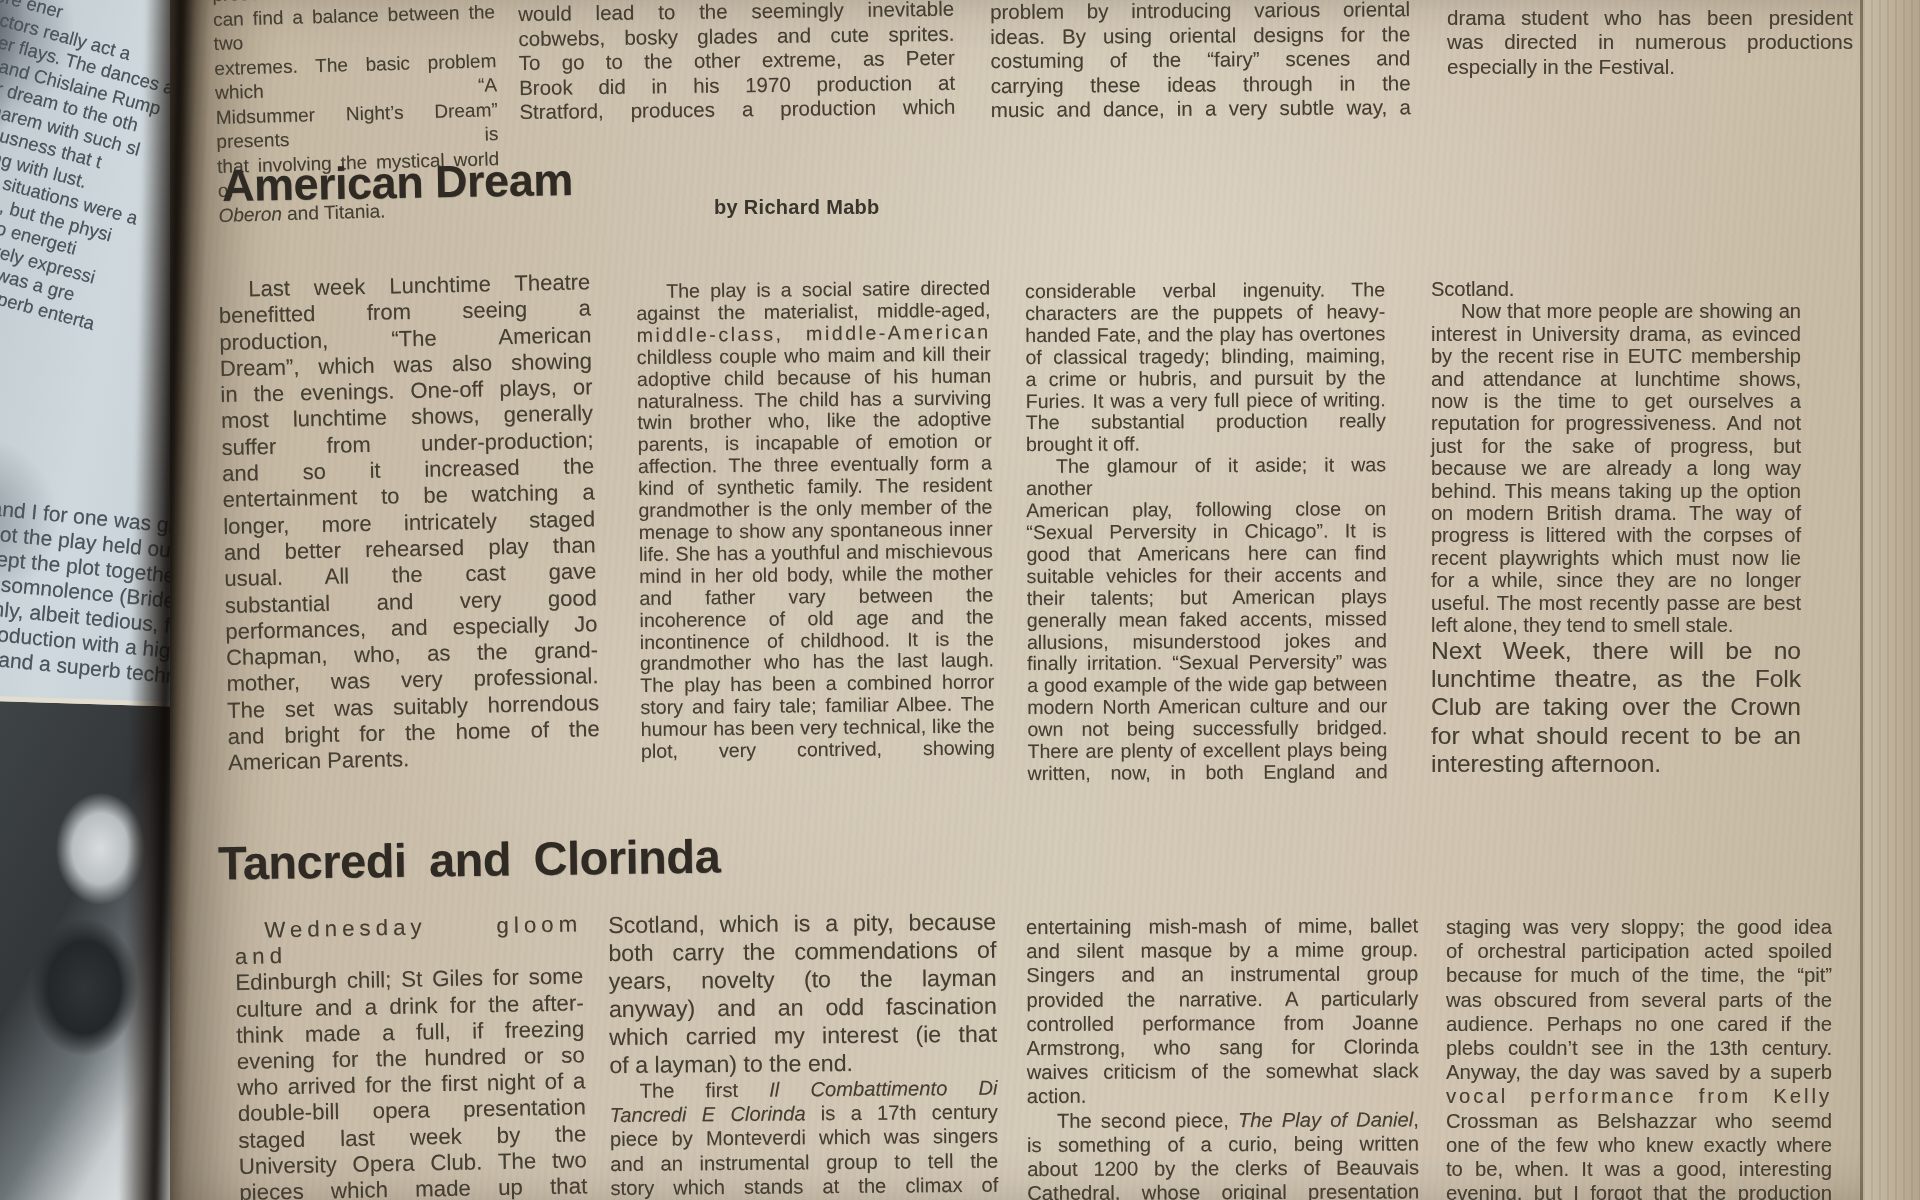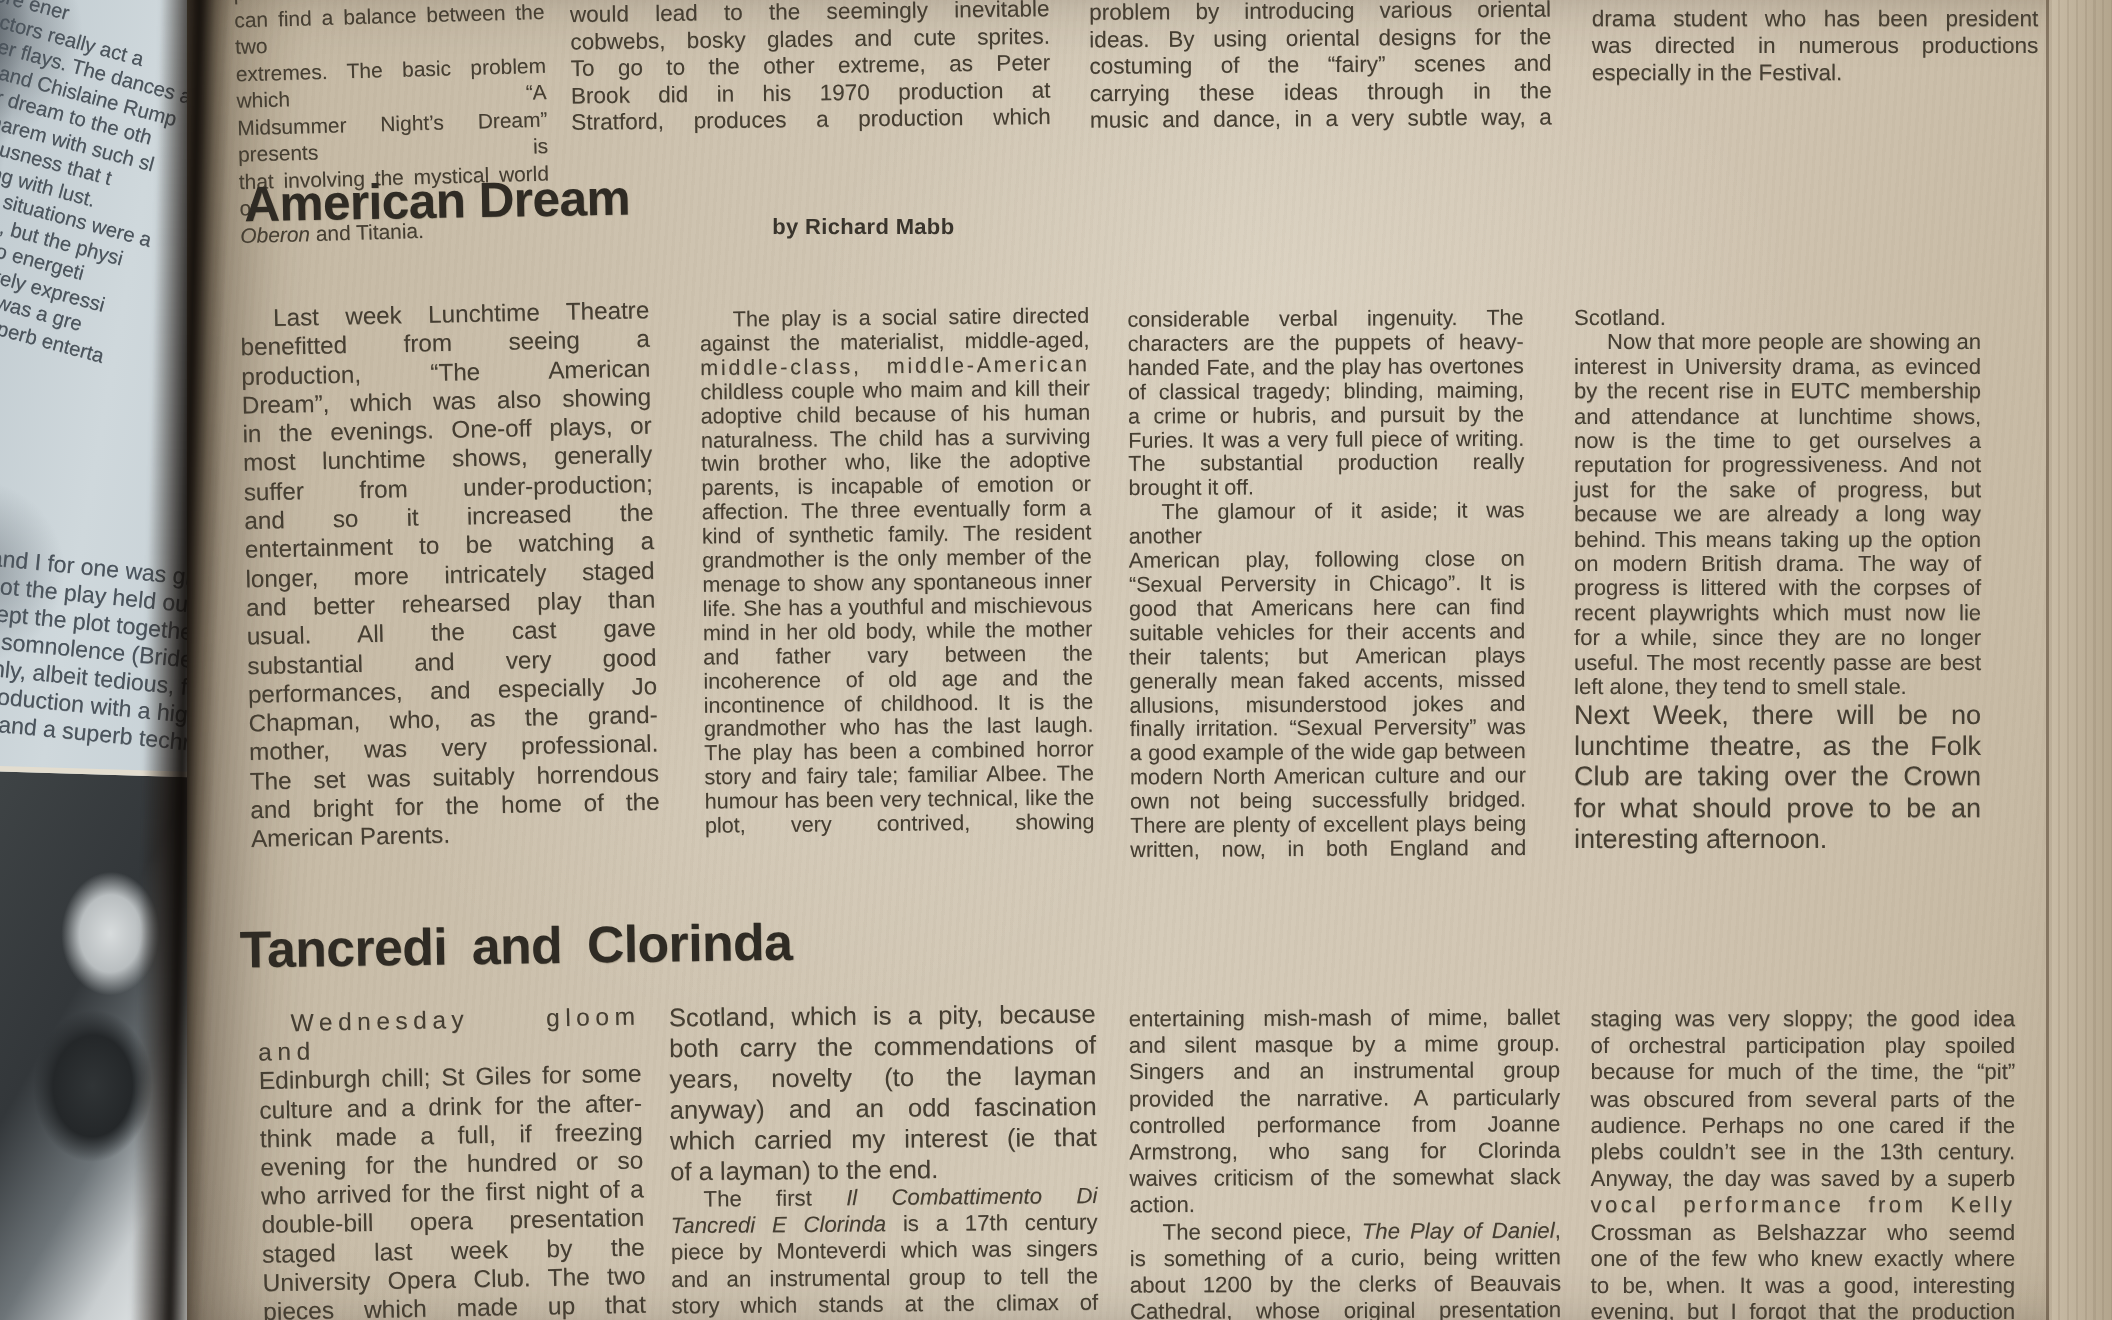--- a/index.html
+++ b/index.html
@@ -48,21 +48,21 @@
   .edge-zone{position:absolute;left:1693px;top:0;width:57px;height:1200px;
     background:
       repeating-linear-gradient(90deg, rgba(95,78,58,.12) 0 2px, rgba(0,0,0,0) 2px 8px),
       linear-gradient(to right,#c9bca6,#b3a58d);}
 
   
   .headline{position:absolute;margin:0;color:#2f2b24;font-weight:700;
     letter-spacing:-0.5px;text-shadow:0.4px 0.5px 0.8px rgba(55,45,30,.35);}
   #adh{left:52px;top:160px;font-size:45px;line-height:1;transform:rotate(-1deg);}
   #th{left:48px;top:836px;font-size:47px;line-height:1;word-spacing:10px;transform:rotate(-0.8deg);}
-  .byline{position:absolute;left:532px;top:196px;font-size:20px;font-weight:700;
+  .byline{position:absolute;left:544px;top:196px;font-size:20px;font-weight:700;
     color:#39342c;letter-spacing:0.3px;}
 
   
   .col{position:absolute;color:#453e32;transform-origin:0 0;
        text-shadow:0.2px 0.3px 0.5px rgba(70,60,45,.35);}
   .col .para{margin:0;}
   .col .ln{text-align:justify;text-align-last:justify;}
   .col .ln.pend{text-align-last:left;}
   .col .ln.ind{text-indent:30px;}
 
@@ -257,21 +257,21 @@
           <div class="ln">progress is littered with the corpses of</div>
           <div class="ln">recent playwrights which must now lie</div>
           <div class="ln">for a while, since they are no longer</div>
           <div class="ln">useful. The most recently passe are best</div>
           <div class="ln pend">left alone, they tend to smell stale.</div>
         </div>
         <div class="para large">
           <div class="ln">Next Week, there will be no</div>
           <div class="ln">lunchtime theatre, as the Folk</div>
           <div class="ln">Club are taking over the Crown</div>
-          <div class="ln">for what should prove to be an</div>
+          <div class="ln">for what should recent to be an</div>
           <div class="ln pend">interesting afternoon.</div>
         </div>
       </div>
 
     <h1 class="headline" id="th">Tancredi and Clorinda</h1>
 
     <div class="col t1">
         <div class="para">
           <div class="ln ind">Wednesday gloom and</div>
           <div class="ln">Edinburgh chill; St Giles for some</div>
@@ -318,21 +318,21 @@
         <div class="para">
           <div class="ln ind">The second piece, <i>The Play of Daniel</i>,</div>
           <div class="ln">is something of a curio, being written</div>
           <div class="ln">about 1200 by the clerks of Beauvais</div>
           <div class="ln">Cathedral, whose original presentation</div>
         </div>
       </div>
     <div class="col t4">
         <div class="para">
           <div class="ln">staging was very sloppy; the good idea</div>
-          <div class="ln">of orchestral participation play spoiled</div>
+          <div class="ln">of orchestral participation acted spoiled</div>
           <div class="ln">because for much of the time, the “pit”</div>
           <div class="ln">was obscured from several parts of the</div>
           <div class="ln">audience. Perhaps no one cared if the</div>
           <div class="ln">plebs couldn’t see in the 13th century.</div>
           <div class="ln">Anyway, the day was saved by a superb</div>
           <div class="ln">vocal performance from Kelly</div>
           <div class="ln">Crossman as Belshazzar who seemd</div>
           <div class="ln">one of the few who knew exactly where</div>
           <div class="ln">to be, when. It was a good, interesting</div>
           <div class="ln">evening, but I forgot that the production</div>

